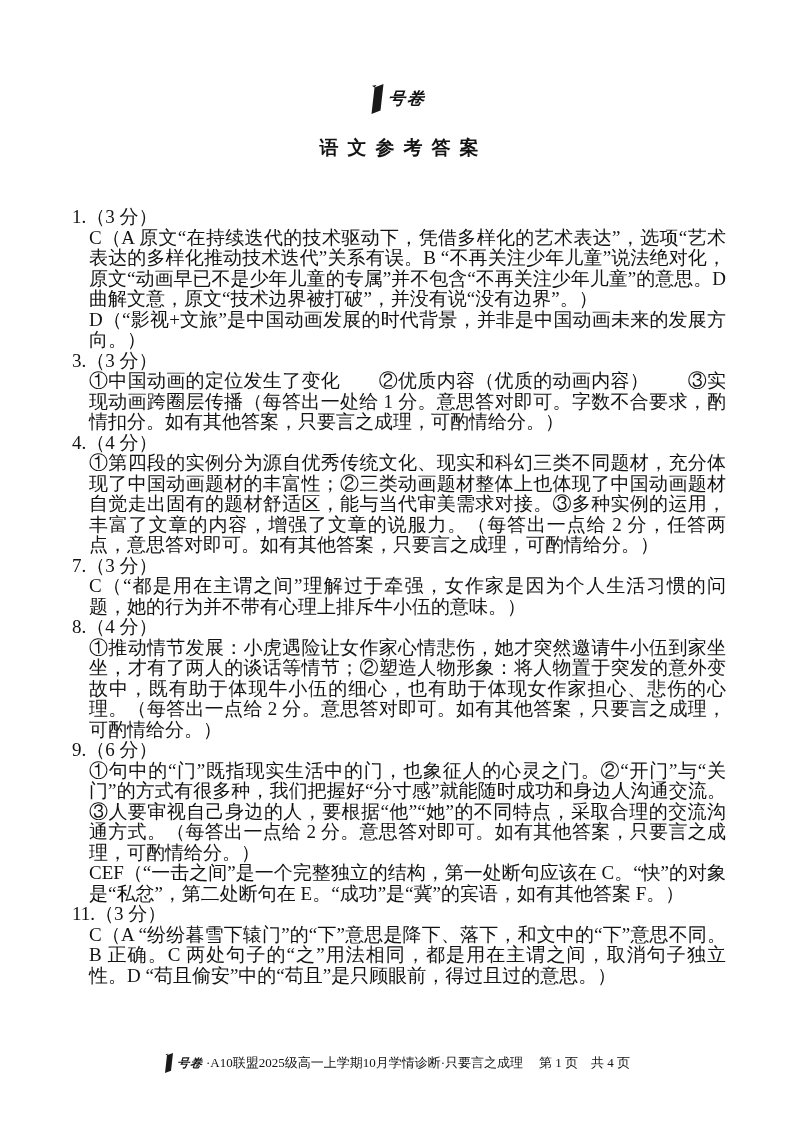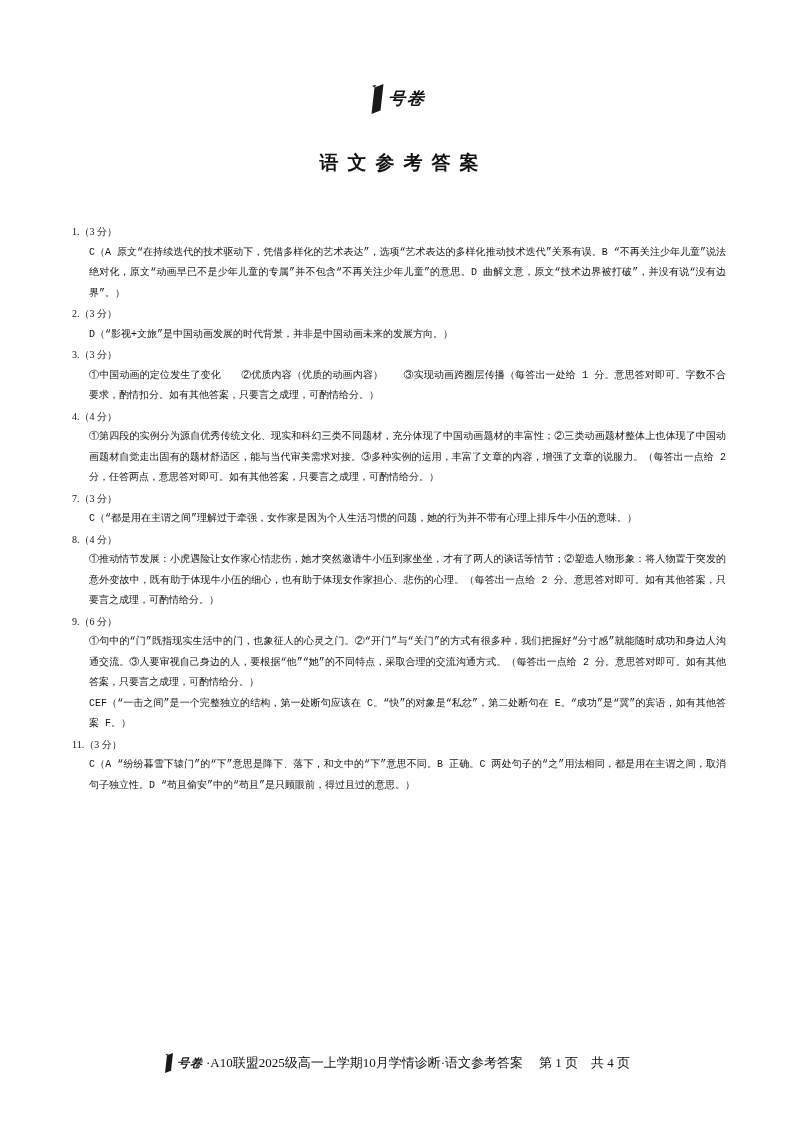--- a/index.html
+++ b/index.html
@@ -40,40 +40,39 @@
   .brand svg { display: block; }
   .brand .brand-chars {
     font-style: italic;
     font-weight: bold;
     letter-spacing: 2px;
     margin-left: 3px;
     transform: skewX(-6deg);
   }
   .title-row .brand .brand-chars { font-size: 17px; }
   .subtitle {
-    margin-top: 36px;
+    margin-top: 21px;
     font-size: 19px;
     font-weight: bold;
     letter-spacing: 9px;
     padding-left: 9px; 
   }
   
   .content {
     margin-top: 46px;
-    font-size: 10px;
+    font-size: 19px;
     line-height: 20.5px;
     text-align: justify;
   }
   .item { margin: 0; }
   .item .label {
     white-space: nowrap;
   }
   .item .body {
     padding-left: 17px;
-    font-family: Liberation Mono, monospace;
   }
   
   .footer {
     position: absolute;
     left: 0;
     right: 0;
     bottom: 50px;
     display: flex;
     justify-content: center;
     align-items: center;
@@ -102,21 +101,20 @@
     </div>
     <div class="subtitle">语文参考答案</div>
   </div>
 
   <div class="content">
     <div class="item">
       <div class="label">1.（3 分）</div>
       <div class="body">C（A 原文“在持续迭代的技术驱动下，凭借多样化的艺术表达”，选项“艺术表达的多样化推动技术迭代”关系有误。B “不再关注少年儿童”说法绝对化，原文“动画早已不是少年儿童的专属”并不包含“不再关注少年儿童”的意思。D 曲解文意，原文“技术边界被打破”，并没有说“没有边界”。）</div>
     </div>
     <div class="item">
-      <div class="label">2.（3 分）</div>
       <div class="body">D（“影视+文旅”是中国动画发展的时代背景，并非是中国动画未来的发展方向。）</div>
     </div>
     <div class="item">
       <div class="label">3.（3 分）</div>
       <div class="body">①中国动画的定位发生了变化　　②优质内容（优质的动画内容）　　③实现动画跨圈层传播（每答出一处给 1 分。意思答对即可。字数不合要求，酌情扣分。如有其他答案，只要言之成理，可酌情给分。）</div>
     </div>
     <div class="item">
       <div class="label">4.（4 分）</div>
       <div class="body">①第四段的实例分为源自优秀传统文化、现实和科幻三类不同题材，充分体现了中国动画题材的丰富性；②三类动画题材整体上也体现了中国动画题材自觉走出固有的题材舒适区，能与当代审美需求对接。③多种实例的运用，丰富了文章的内容，增强了文章的说服力。（每答出一点给 2 分，任答两点，意思答对即可。如有其他答案，只要言之成理，可酌情给分。）</div>
     </div>
@@ -143,17 +141,17 @@
 
   <div class="footer">
     <span class="brand">
       <span>
         <svg width="10" height="20" viewBox="0 0 15 30" aria-hidden="true">
           <path d="M4.5 3.5 L13.5 0 L10.5 26.5 L1.5 30 Z M4.5 3.5 L2.0 1.8 L6.5 1.0 Z" fill="#1a1a1a"></path>
         </svg>
       </span>
       <span class="brand-chars">号卷</span>
     </span>
-    <span class="text">·A10联盟2025级高一上学期10月学情诊断·语文参考答案</span>
+    <span class="text">·A10联盟2025级高一上学期10月学情诊断·只要言之成理</span>
     <span class="pages">第 1 页　共 4 页</span>
   </div>
 
 </div>
 
 </body></html>

